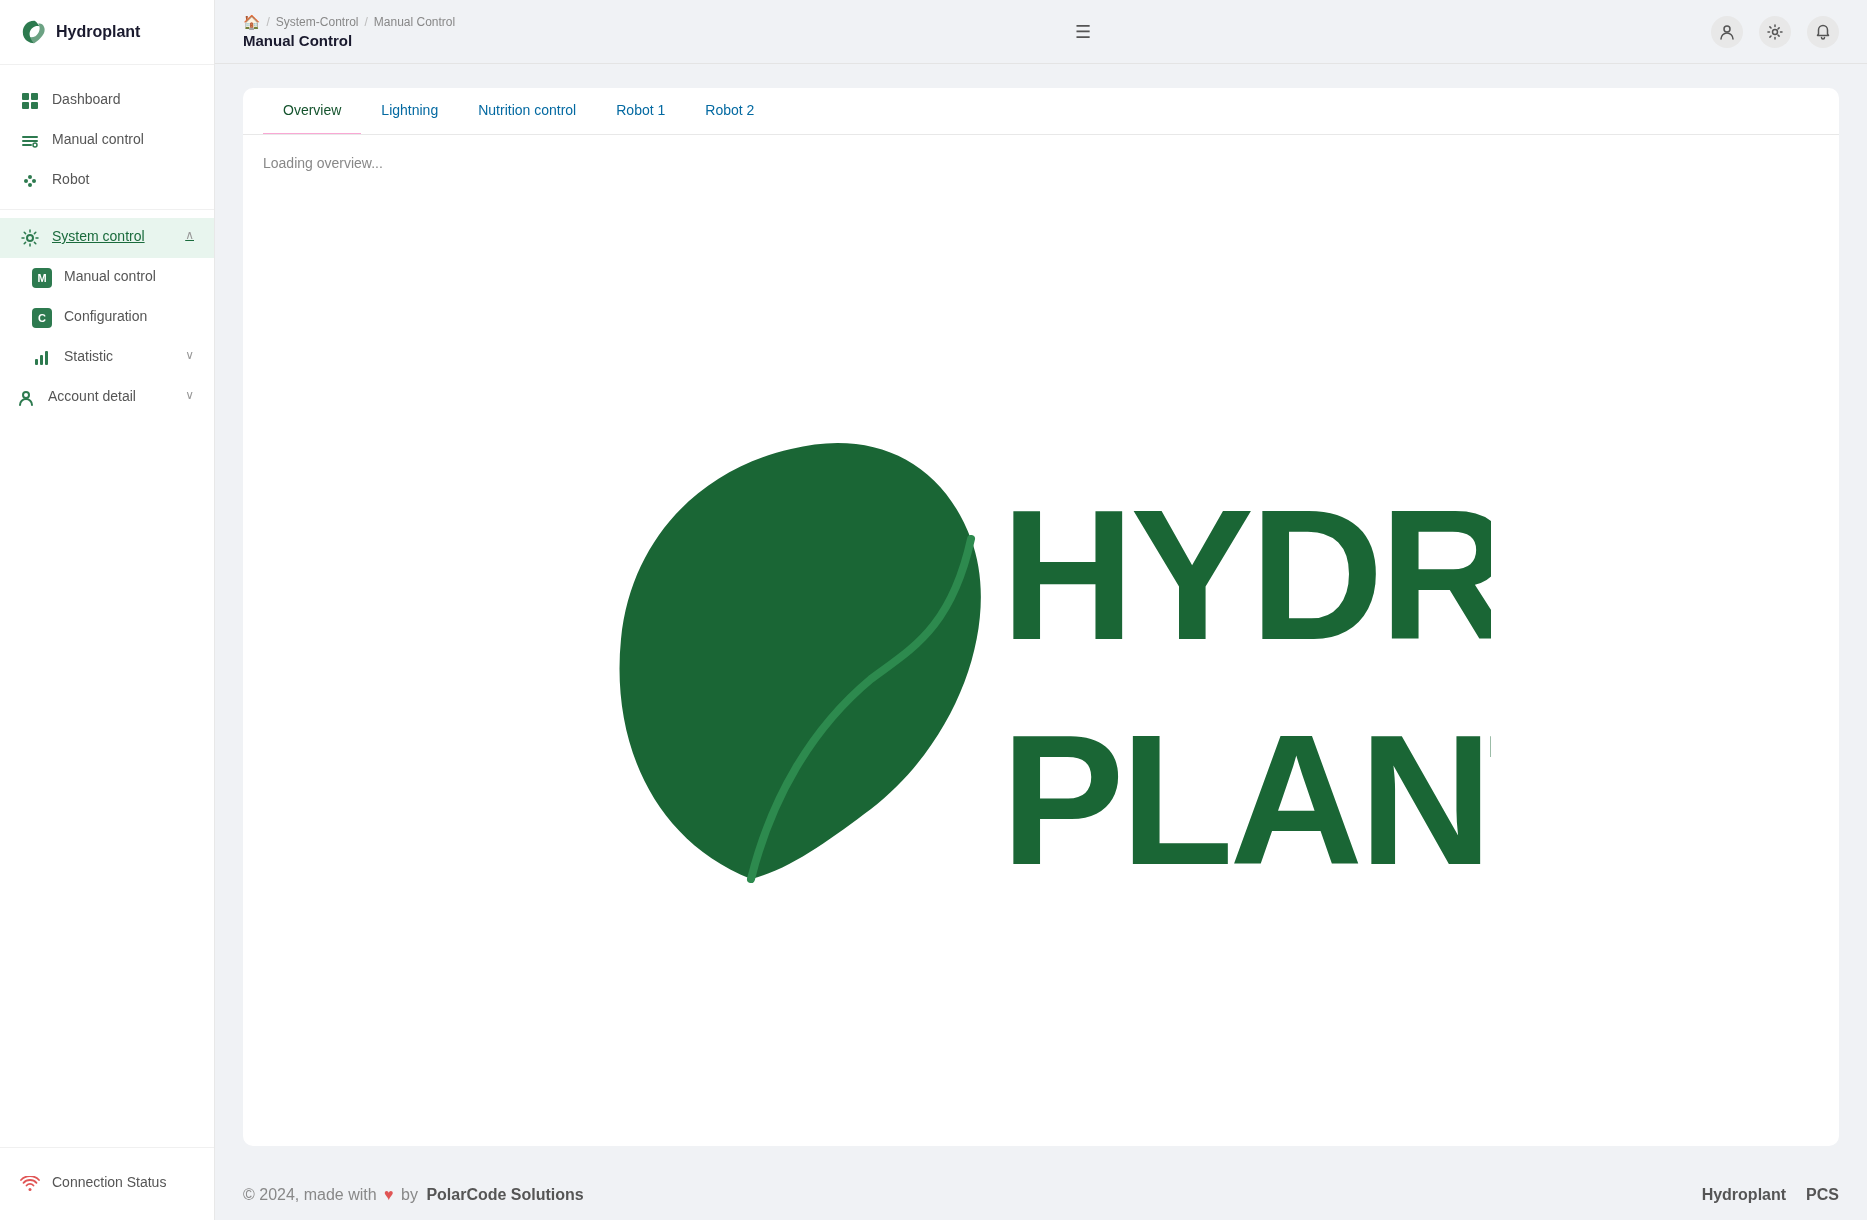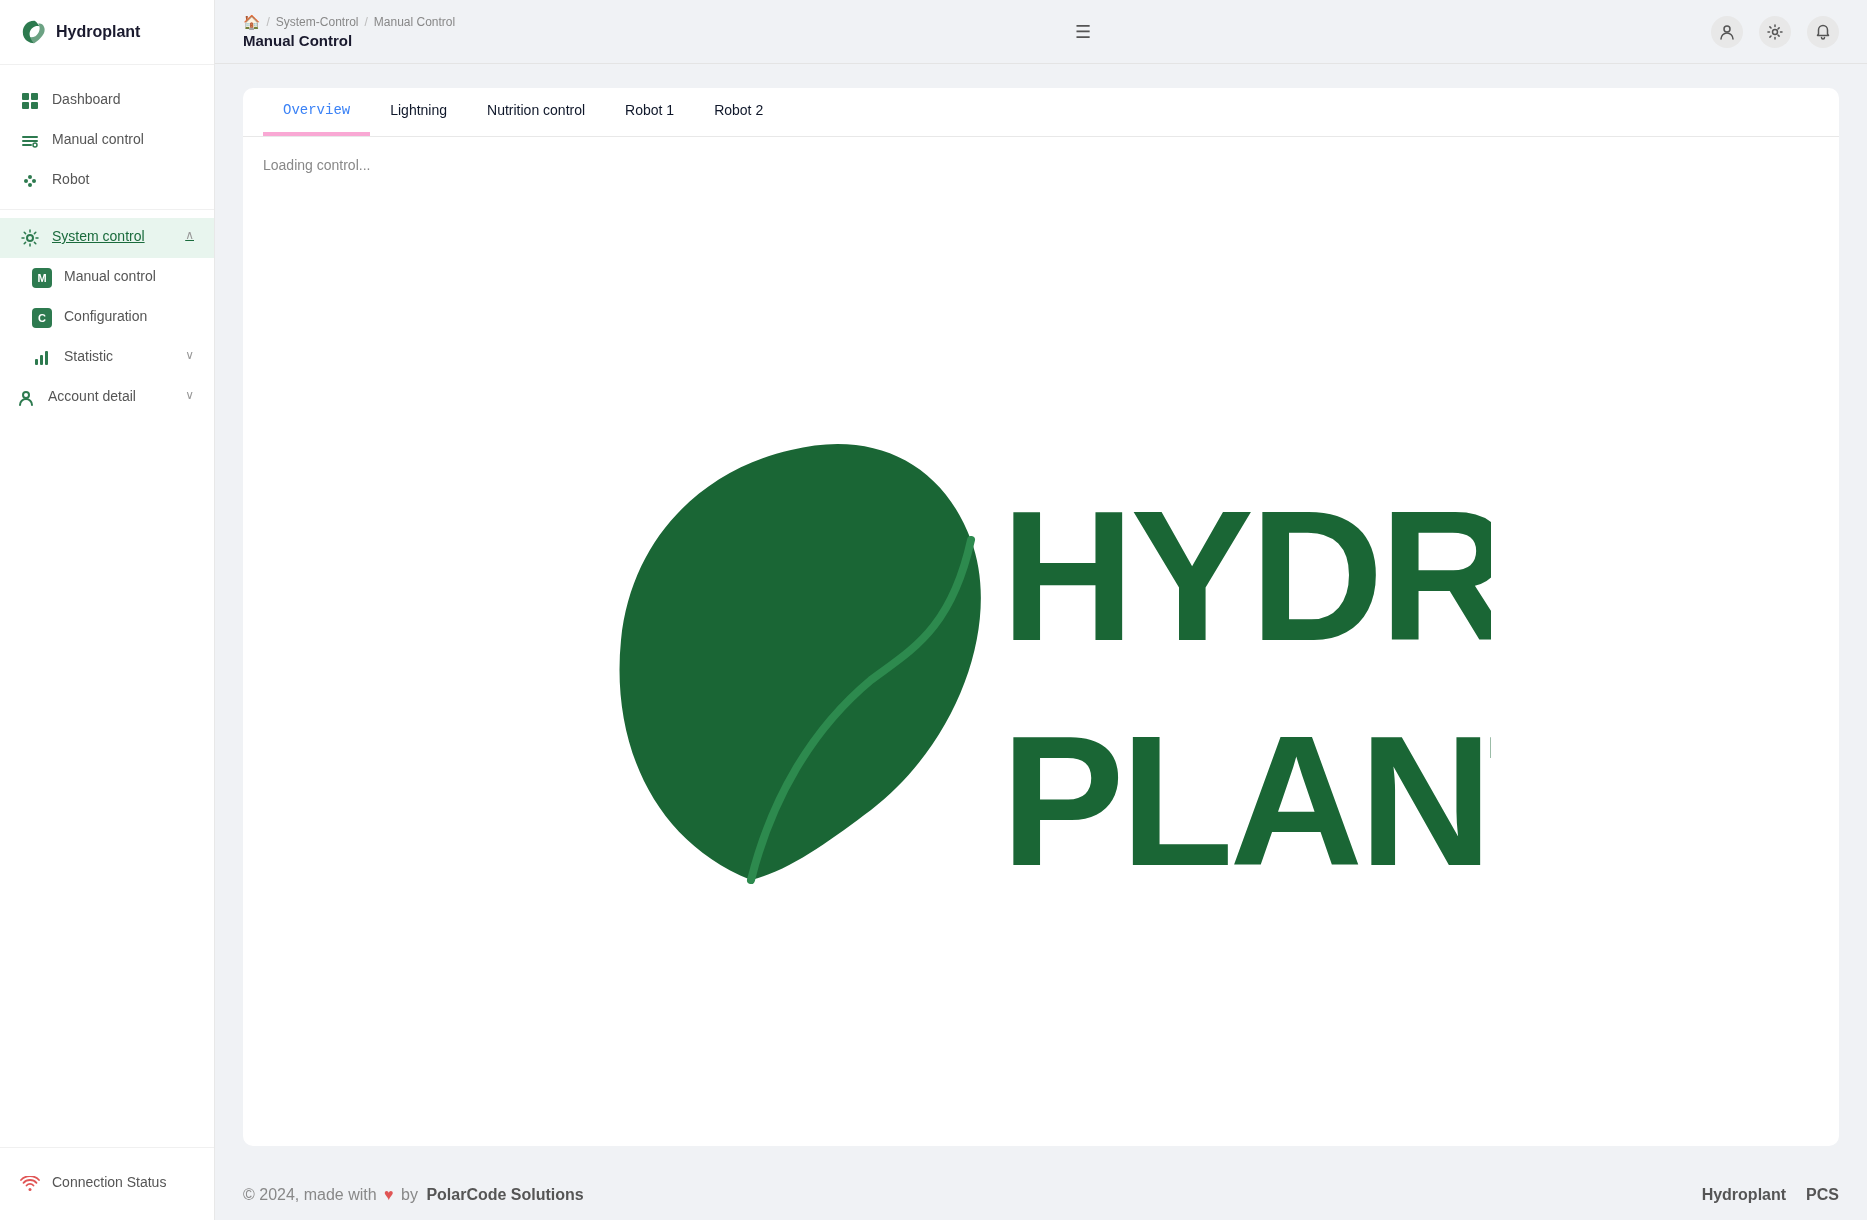--- a/index.html
+++ b/index.html
@@ -168,30 +168,29 @@
       flex-direction: column;
     }
     .tabs {
       display: flex;
       border-bottom: 1px solid #e8e8e8;
       padding: 0 20px;
     }
     .tab {
       padding: 14px 20px;
       font-size: 14px;
-      color: #0f172a;
+      color: #0369a1;
       cursor: pointer;
       border-bottom: 2px solid transparent;
       white-space: nowrap;
     }
     .tab.active {
-      color: #3b82f6;
-      border-bottom: 4px solid #f9a8d4;
+      color: #14532d;
+      border-bottom: 1px solid #f9a8d4;
       font-weight: 500;
-      font-family: Liberation Mono, monospace;
     }
     .card-body {
       flex: 1;
       padding: 20px;
       display: flex;
       flex-direction: column;
       align-items: center;
       justify-content: center;
     }
     .loading-text {
@@ -388,21 +387,21 @@
 
       <div class="tabs">
         <div class="tab active">Overview</div>
         <div class="tab">Lightning</div>
         <div class="tab">Nutrition control</div>
         <div class="tab">Robot 1</div>
         <div class="tab">Robot 2</div>
       </div>
 
       <div class="card-body">
-        <div class="loading-text">Loading control...</div>
+        <div class="loading-text">Loading overview...</div>
         <div class="logo-container">
 
           <svg class="big-logo-svg" viewBox="0 0 900 480" fill="none" xmlns="http://www.w3.org/2000/svg">
 
             <g>
 
               <path d="M160 460 C60 420 20 320 30 220 C40 120 110 50 200 30 C280 10 350 40 380 120 C410 200 370 320 280 390 C240 420 200 450 160 460Z" fill="#1a6635"></path>
 
               <path d="M160 460 C180 380 220 310 280 260 C320 230 360 210 380 120" stroke="#2d8a4e" stroke-width="8" fill="none" stroke-linecap="round"></path>
             </g>

